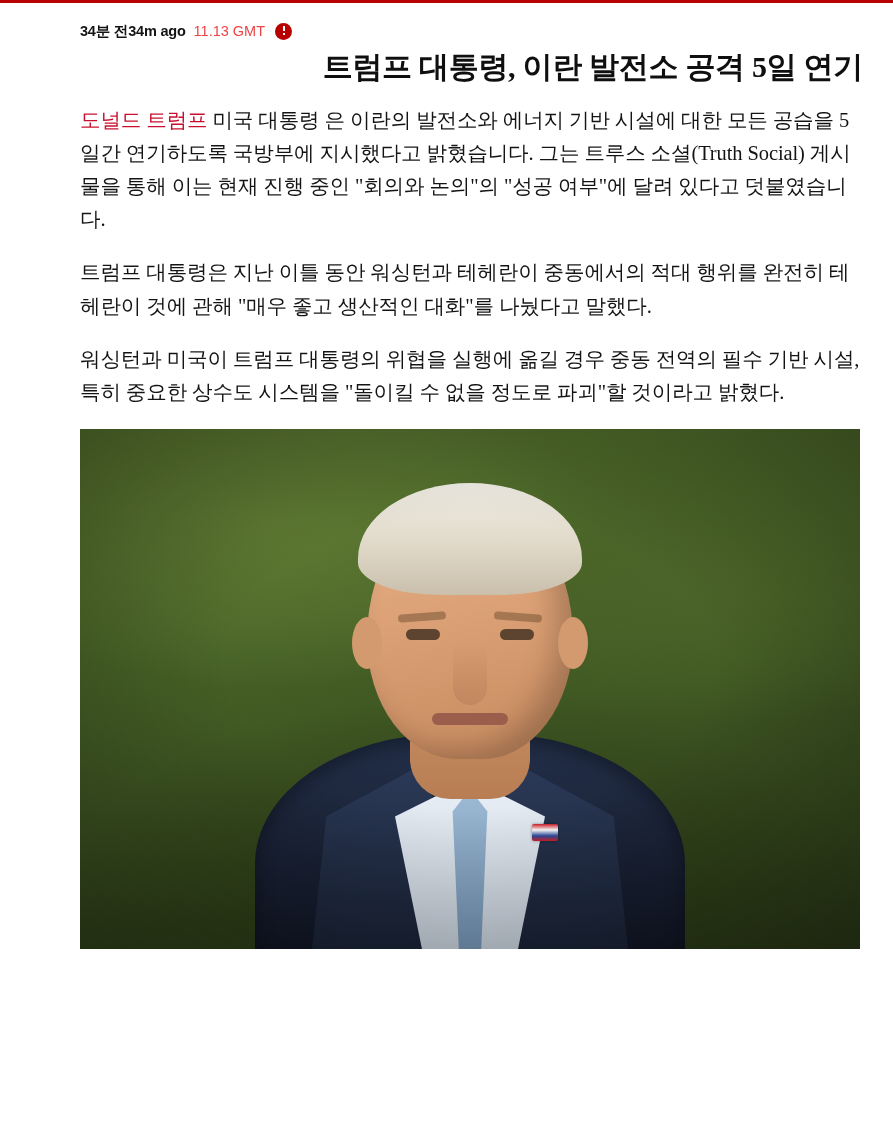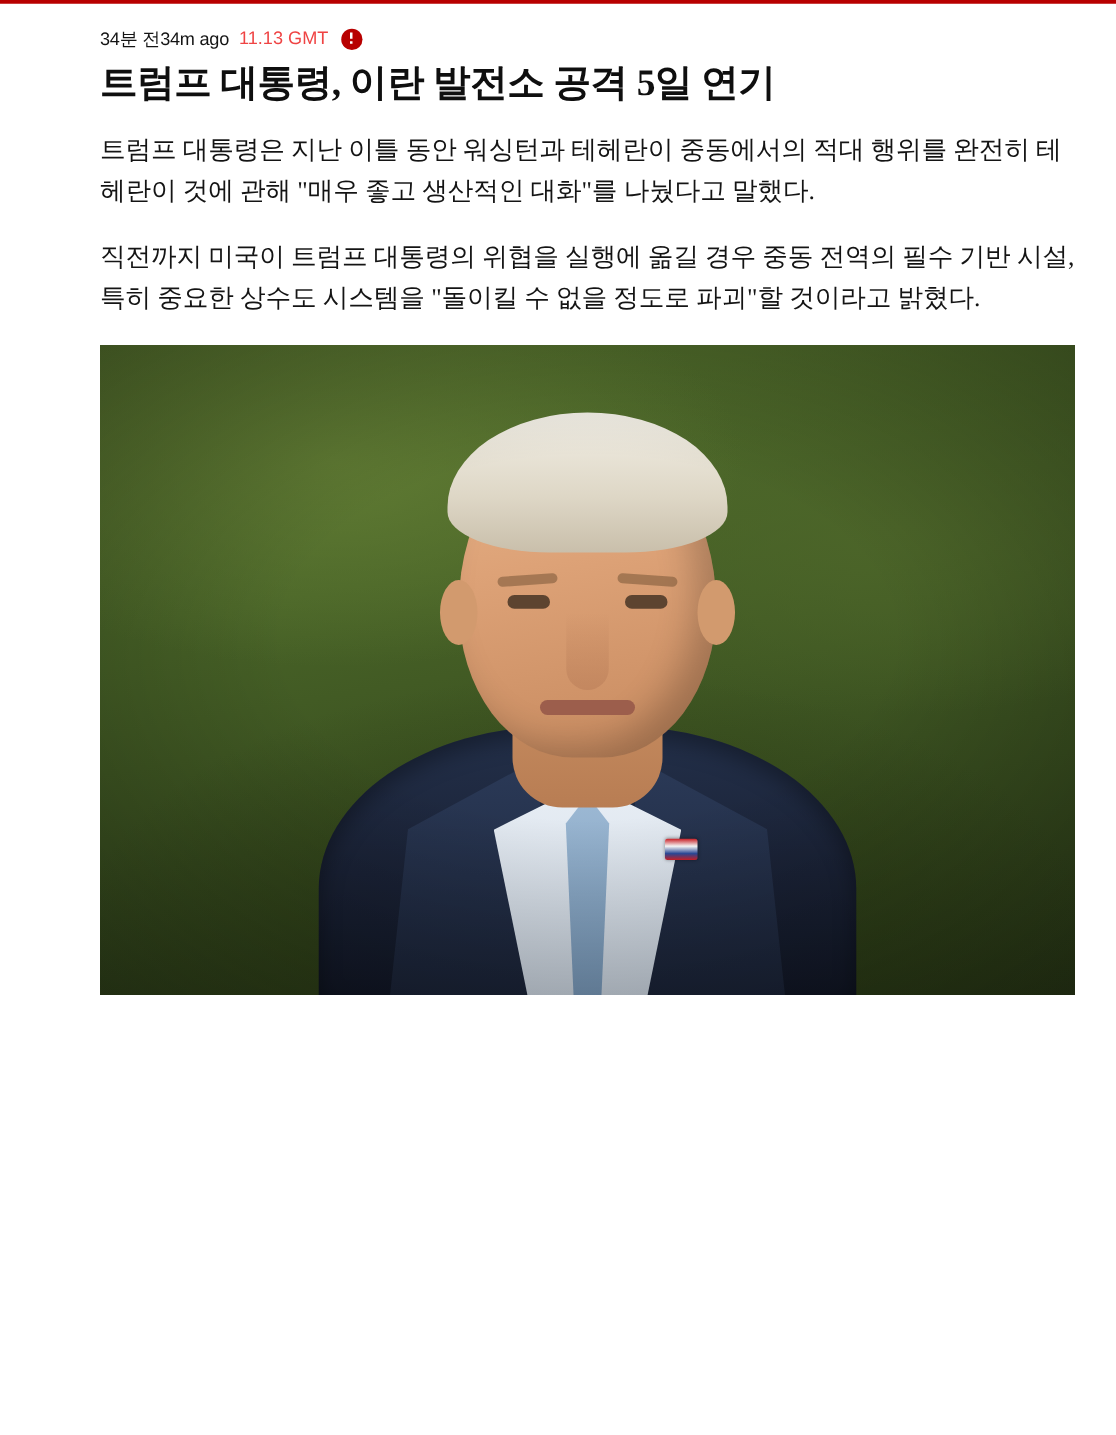--- a/index.html
+++ b/index.html
@@ -36,21 +36,21 @@
     display: flex;
     align-items: center;
     gap: 8px;
     font-family: "Liberation Sans", sans-serif;
     font-size: 14.5px;
     color: #3f3f42;
     margin: 4px 0 4px 0;
     height: 22px;
   }
   .meta .rel {
-    font-weight: normal;
+    font-weight: bold;
     color: #141414;
     letter-spacing: -0.2px;
   }
   .meta .clock {
     color: #ef4444;
     font-weight: normal;
   }
   .live-badge {
     display: inline-flex;
     align-items: center;
@@ -82,20 +82,21 @@
   }
   
   h1.headline {
     font-family: "Liberation Serif", "DejaVu Serif", serif;
     font-size: 30px;
     line-height: 1.25;
     font-weight: bold;
     letter-spacing: -0.3px;
     margin: 6px 0 18px 0;
     color: #0f0f0f;
+    text-align: right;
   }
   
   p.body {
     font-size: 20.5px;
     line-height: 1.62;
     margin: 0 0 20px 0;
     color: #141414;
     letter-spacing: -0.1px;
   }
   .lead-link {
@@ -287,28 +288,31 @@
   <div class="article">
 
     <div class="meta">
       <span class="rel">34분 전34m ago</span>
       <span class="clock">11.13 GMT</span>
       <span class="live-badge"></span>
     </div>
 
     <h1 class="headline">트럼프 대통령, 이란 발전소 공격 5일 연기</h1>
 
+    <p class="body">
+      <span class="lead-link">도널드 트럼프</span><span> 미국 대통령 은 이란의 발전소와 에너지 기반 시설에 대한 모든 공습을 5일간 연기하도록 국방부에 지시했다고 밝혔습니다. 그는 트루스 소셜(Truth Social) 게시물을 통해 이는 현재 진행 중인 "회의와 논의"의 "성공 여부"에 달려 있다고 덧붙였습니다.</span>
+    </p>
 
     <p class="body">
       <span>트럼프 대통령은 지난 이틀 동안 워싱턴과 테헤란이 중동에서의 적대 행위를 완전히 테헤란이 것에 관해 "매우 좋고 생산적인 대화"를 나눴다고 말했다.</span>
     </p>
 
 
     <p class="body">
-      <span>직전까지 미국이 트럼프 대통령의 위협을 실행에 옮길 경우 중동 전역의 필수 기반 시설, 특히 중요한 상수도 시스템을 "돌이킬 수 없을 정도로 파괴"할 것이라고 밝혔다.</span>
+      <span>워싱턴과 미국이 트럼프 대통령의 위협을 실행에 옮길 경우 중동 전역의 필수 기반 시설, 특히 중요한 상수도 시스템을 "돌이킬 수 없을 정도로 파괴"할 것이라고 밝혔다.</span>
     </p>
 
 
     <div class="figure">
       <div class="photo">
         <div class="bg"></div>
         <div class="subject">
           <div class="shoulders"></div>
           <div class="lapel-l"></div>
           <div class="lapel-r"></div>

